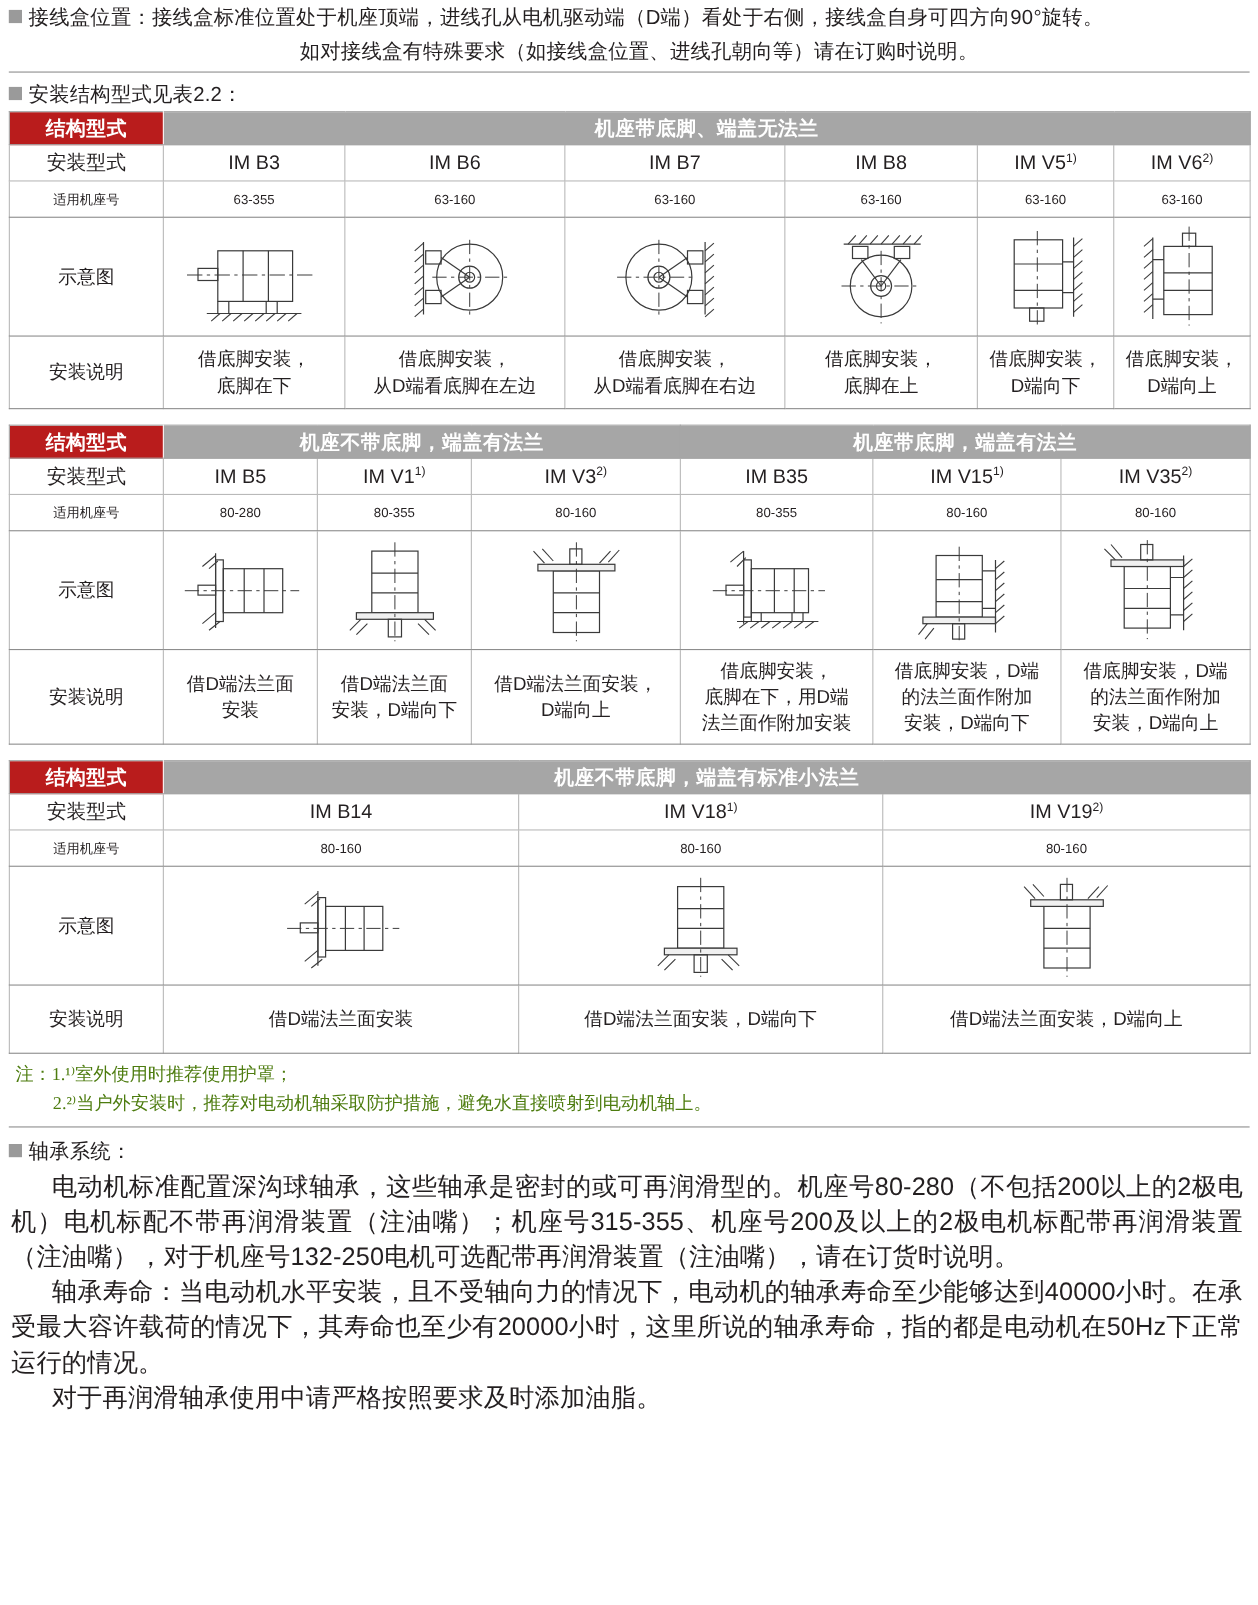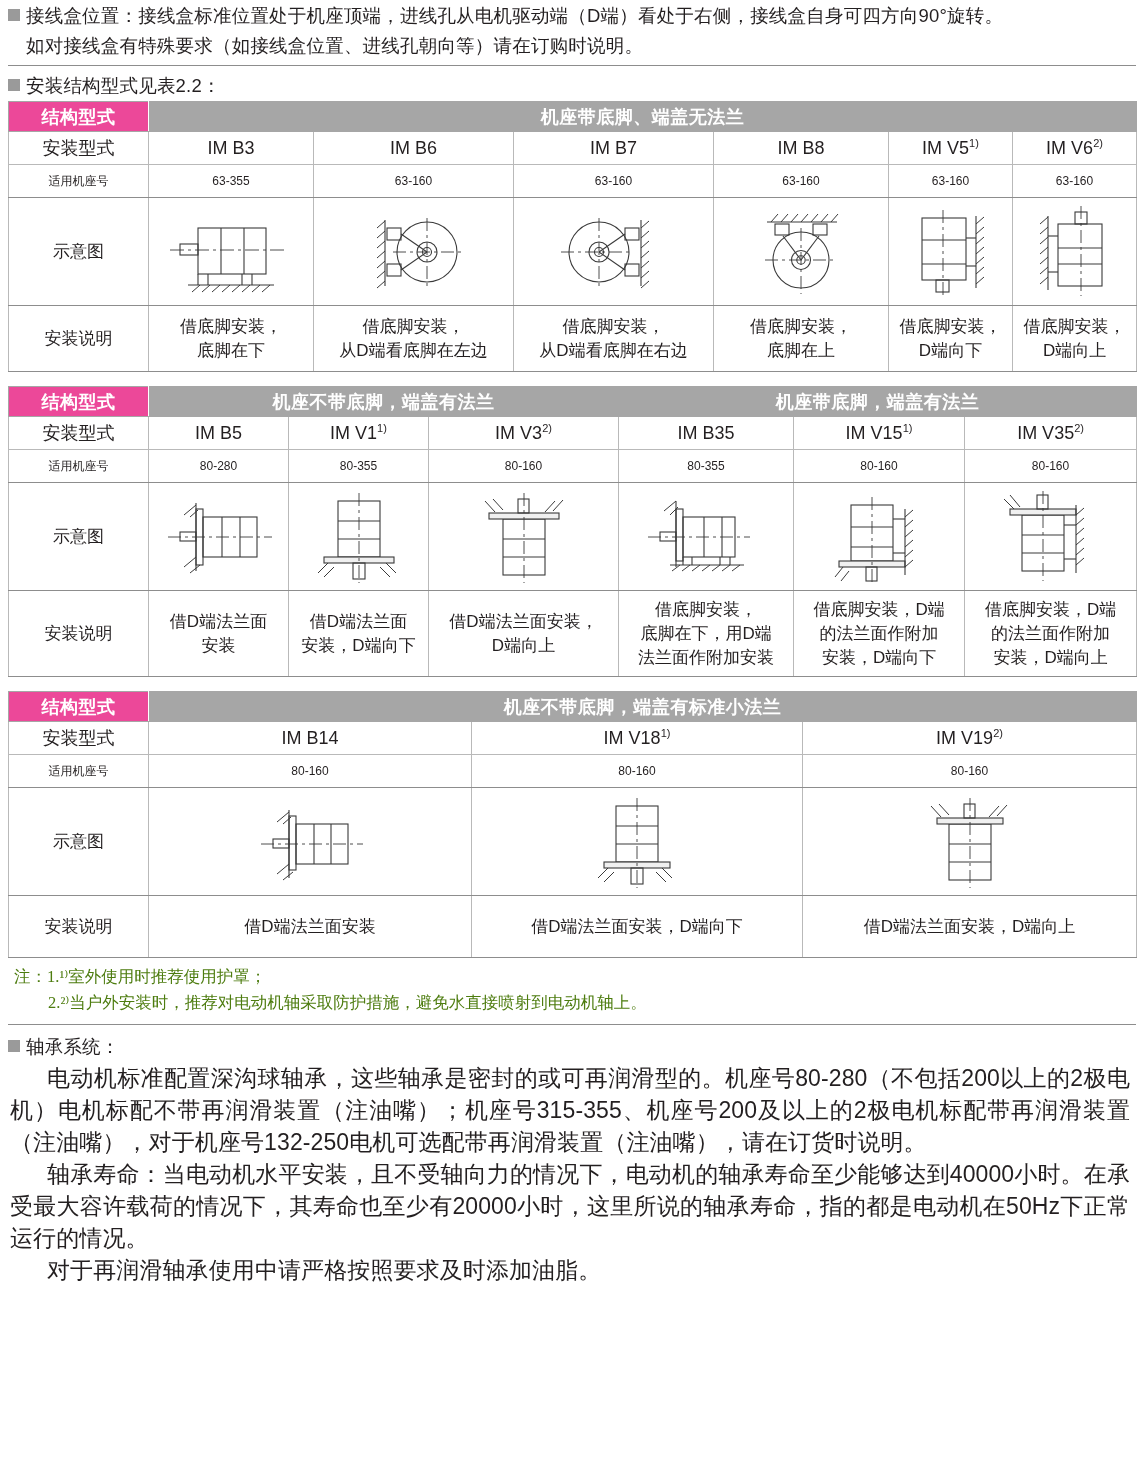--- a/index.html
+++ b/index.html
@@ -11,41 +11,40 @@
     width: 1144px;
     height: 1459px;
     font-family: "Liberation Sans", "DejaVu Sans", sans-serif;
     color: #231f20;
     position: relative;
     overflow: hidden;
   }
   .page { width: 1144px; padding: 0 8px; }
 
   
-  .bullet-block { margin: 0; }
+  .bullet-block { margin: 0; text-align: center; }
   .bullet-line {
     display: flex;
     align-items: flex-start;
     font-size: 18.5px;
     line-height: 31px;
     letter-spacing: .2px;
   }
   .bullet-sq {
     width: 12px; height: 12px;
     background: #9a9a9a;
     margin-top: 9px;
     margin-right: 6px;
     flex: 0 0 auto;
   }
   .indent-line {
     font-size: 18.5px;
     line-height: 31px;
     padding-left: 18px;
     letter-spacing: .2px;
-    font-family: Liberation Serif, serif;
   }
   .rule {
     border-top: 1.6px solid #8d8d8d;
     margin: 3px 0 4px 0;
   }
 
   
   table.mt {
     width: 1128px;
     border-collapse: collapse;
@@ -64,21 +63,21 @@
   table.mt tr.hdr td {
     background: #a6a6a6;
     color: #ffffff;
     font-weight: bold;
     font-size: 18px;
     height: 30px;
     border-color: #a6a6a6;
     letter-spacing: .5px;
   }
   table.mt tr.hdr td.lbl {
-    background: #ec4899;
+    background: #b91c1c;
     border-right: 1px solid #ffffff;
   }
   td.lbl { width: 140px; }
   .row-type td { height: 33px; font-size: 18px; }
   .row-size td { height: 33px; font-size: 12px; }
   .row-fig td { height: 108px; padding: 0; }
   .row-desc td { font-size: 17px; line-height: 24px; }
   .t1 .row-desc td { height: 66px; }
   .t2 .row-desc td { height: 86px; }
   .t3 .row-desc td { height: 62px; }

